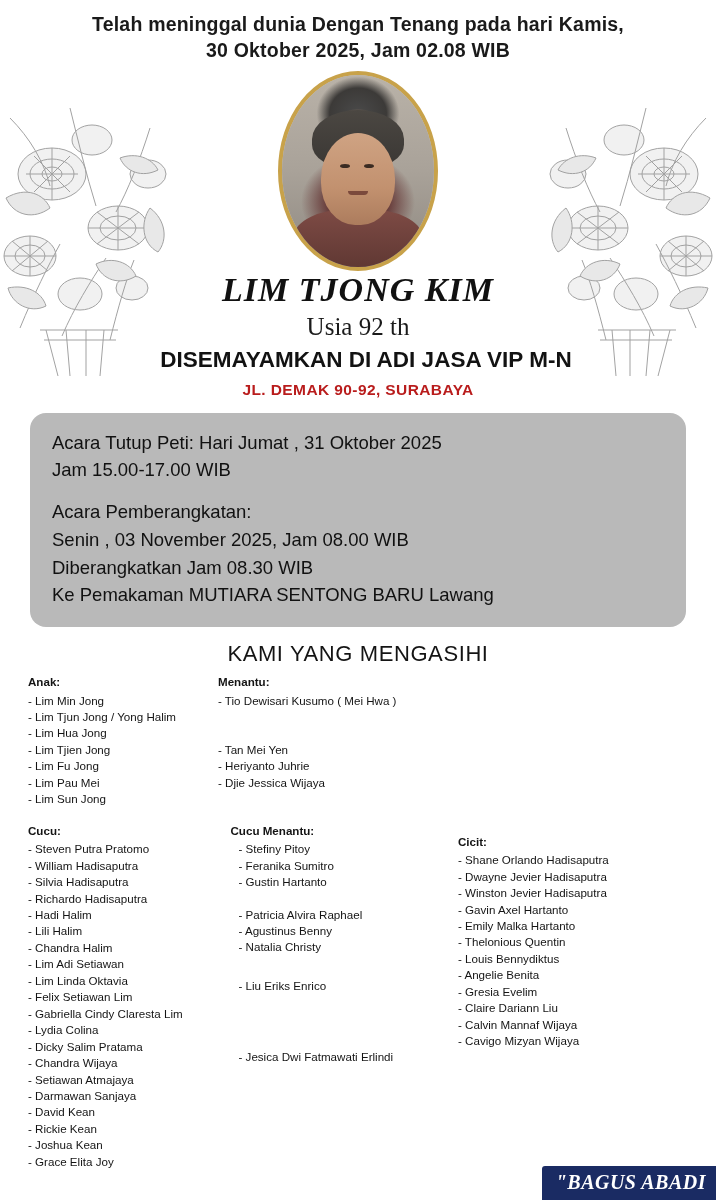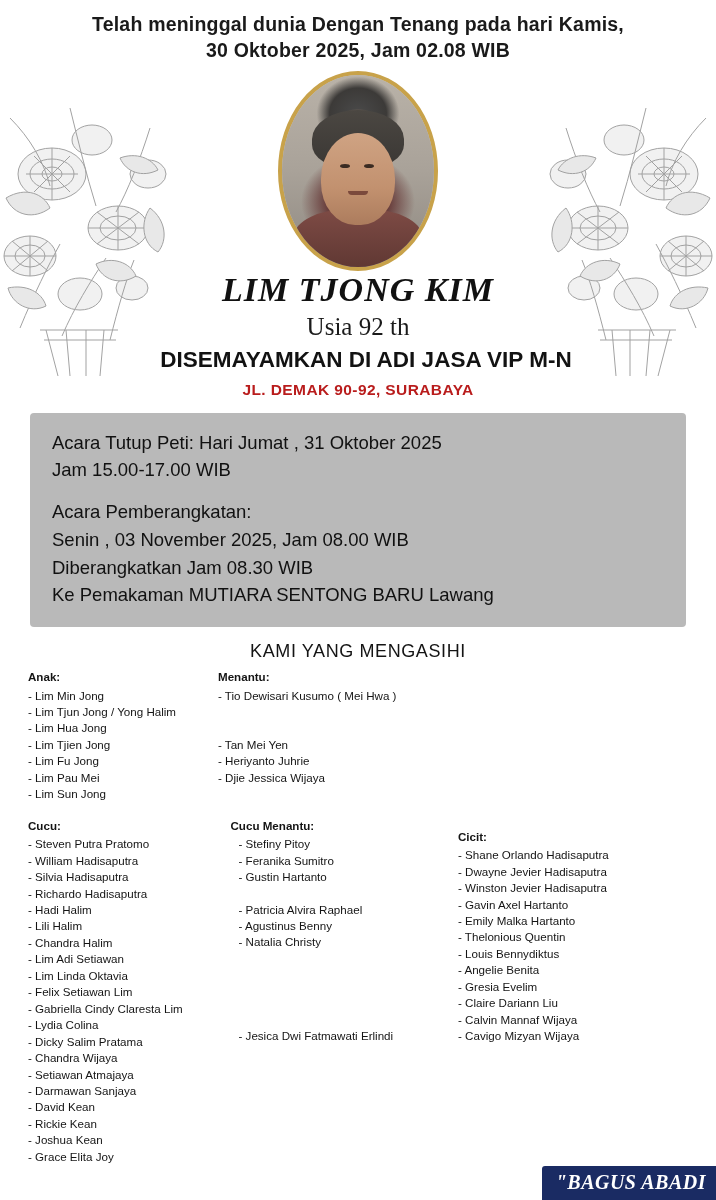--- a/index.html
+++ b/index.html
@@ -155,37 +155,37 @@
     font-weight: bold;
     margin-top: 8px;
     letter-spacing: 0.4px;
     color: #b91c1c;
   }
 
   
   .schedule {
     margin: 14px 30px 0 30px;
     background: #b9b9b9;
-    border-radius: 4px;
+    border-radius: 16px;
     padding: 16px 22px 18px 22px;
     position: relative;
     z-index: 3;
   }
   .schedule p {
     margin: 0;
     font-size: 18.5px;
     line-height: 1.5;
     color: #111;
   }
   .schedule .gap { height: 14px; }
 
   
   .kami {
     text-align: center;
-    font-size: 18px;
+    font-size: 22px;
     letter-spacing: 0.6px;
     margin-top: 14px;
     color: #141414;
   }
   .istri {
     text-align: center;
     font-size: 11.5px;
     margin-top: 3px;
     color: #141414;
   }
@@ -409,20 +409,21 @@
       <div class="col-cucumenantu">
         <div class="grp-title">Cucu Menantu:</div>
         <div class="item indent">- Stefiny Pitoy</div>
         <div class="item indent">- Feranika Sumitro</div>
         <div class="item indent">- Gustin Hartanto</div>
         <div class="spacer-14"></div>
         <div class="item indent">- Patricia Alvira Raphael</div>
         <div class="item indent">- Agustinus Benny</div>
         <div class="item indent">- Natalia Christy</div>
         <div class="spacer-20"></div>
+        <div class="item indent">- Liu Eriks Enrico</div>
         <div class="spacer-20"></div>
         <div class="spacer-20"></div>
         <div class="spacer-8"></div>
         <div class="item indent">- Jesica Dwi Fatmawati Erlindi</div>
       </div>
 
       <div class="col-cicit">
         <div class="spacer-8"></div>
         <div class="grp-title">Cicit:</div>
         <div class="item">- Shane Orlando Hadisaputra</div>

